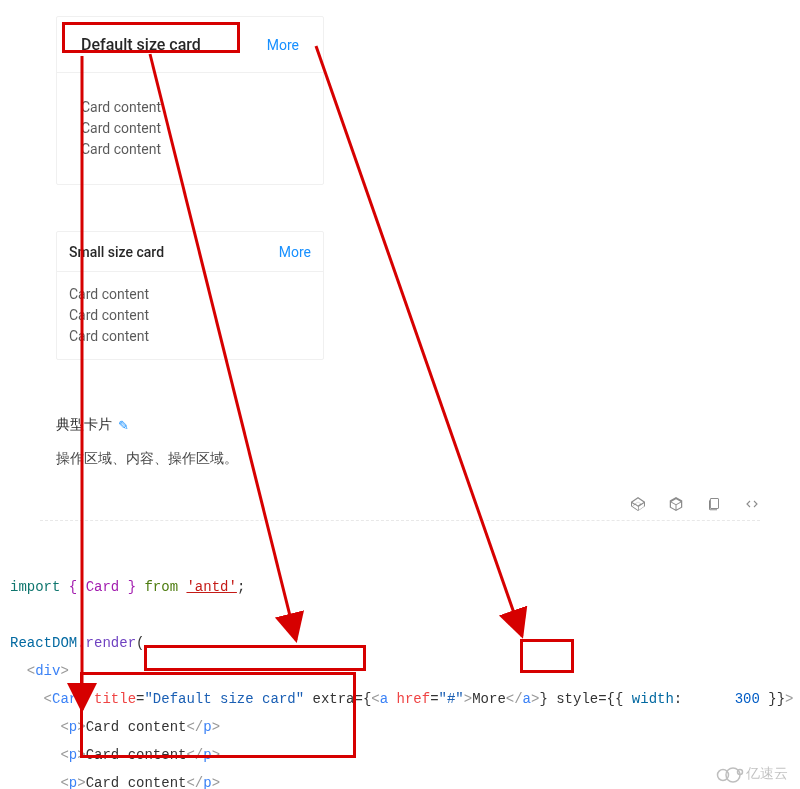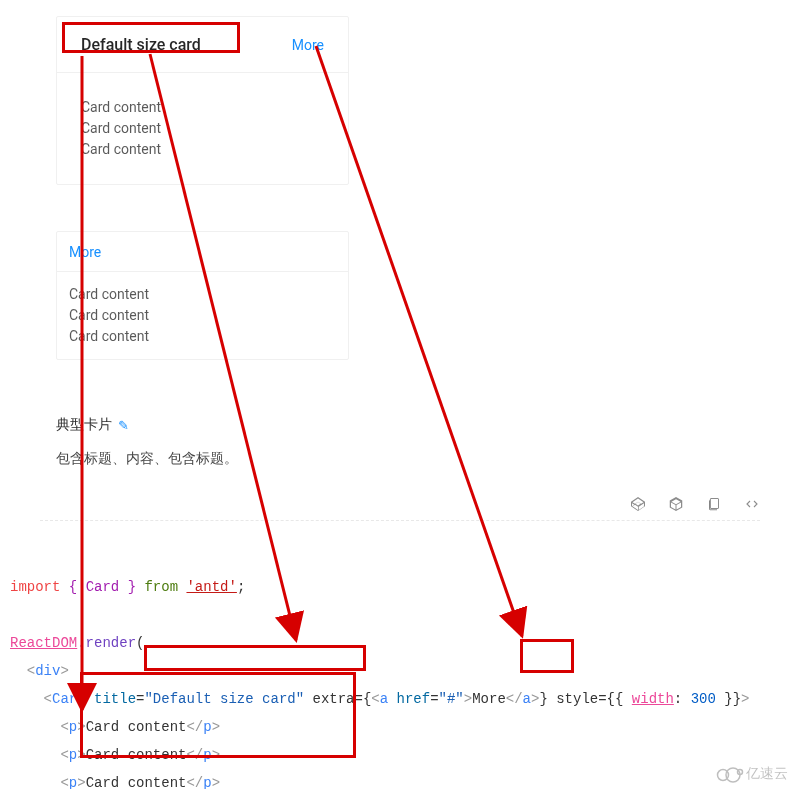--- a/index.html
+++ b/index.html
@@ -10,21 +10,21 @@
       color: rgba(0,0,0,0.85);
       width: 800px;
       height: 789px;
       position: relative;
       overflow: hidden;
     }
     .container {
       padding: 16px 40px 0 56px;
     }
     .card {
-      width: 293px;
+      width: 268px;
       border: 1px solid #f0f0f0;
       border-radius: 2px;
       background: #fff;
       margin-bottom: 16px;
     }
     .card-head {
       display: flex;
       align-items: center;
       padding: 0 24px;
       border-bottom: 1px solid #f0f0f0;
@@ -71,32 +71,32 @@
 
     .code-block {
       font-family: Consolas, Menlo, "Courier New", monospace;
       font-size: 14px;
       line-height: 28px;
       padding: 24px 10px 0 10px;
       white-space: pre;
       color: #333;
       background: #fff;
     }
-    .tok-kw { color: #ef4444; }
+    .tok-kw { color: #0f766e; }
     .tok-punc { color: #333; }
     .tok-br { color: #a21caf; }
     .tok-from { color: #4d7c0f; }
     .tok-str { color: #c41a16; text-decoration: underline; }
     .tok-fn { color: #6f42c1; }
-    .tok-id { color: #ec4899; text-decoration: underline; }
+    .tok-id { color: #0369a1; }
     .tok-tagang { color: #999; }
     .tok-tag { color: #3b82f6; }
-    .tok-attr { color: #0369a1; }
+    .tok-attr { color: #ef4444; }
     .tok-attrval { color: #1a5fb4; }
-    .tok-num { color: #005cc5; }
+    .tok-num { color: #005cc5; margin-left: 44px; }
 
     
     .overlay { position: absolute; inset: 0; pointer-events: none; }
     .redbox { position: absolute; border: 3px solid #d60000; }
     .watermark {
       position: absolute; right: 12px; bottom: 6px;
       color: rgba(0,0,0,0.25); font-size: 14px; display: flex; align-items: center; gap: 0;
       pointer-events: none;
     }
     .watermark svg { opacity: 0.25; }
@@ -115,35 +115,36 @@
       <p>Card content</p>
       <p>Card content</p>
       <p>Card content</p>
     </div>
   </div>
 
   <div class="spacer-cards"></div>
 
   <div class="card">
     <div class="card-head small">
+      <span class="card-title">Small size card</span>
       <a class="card-extra">More</a>
     </div>
     <div class="card-body small">
       <p>Card content</p>
       <p>Card content</p>
       <p>Card content</p>
     </div>
   </div>
 
   <div class="doc-text">
     <div class="doc-title">
       <span>典型卡片</span>
       <span class="edit-link">✎</span>
     </div>
-    <div class="doc-desc">包含标题、内容、包含标题。</div>
+    <div class="doc-desc">操作区域、内容、操作区域。</div>
   </div>
 
   <div class="toolbar">
     <span class="tool-icon">
       <svg viewBox="0 0 1024 1024" width="16" height="16" fill="currentColor">
           <path d="M512 64 64 362v300l448 298 448-298V362L512 64zM512 160l352 234-160 107-192-128-192 128L160 394 512 160zM128 470l144 96-144 96V470zm384 426L160 662l160-107 192 128V896zm0-296L352 494l160-106 160 106-160 106zm48 296V683l192-128 160 107-352 234zm336-234l-144-96 144-96v192z"></path>
         </svg>
     </span>
     <span class="tool-icon">
       <svg viewBox="0 0 1024 1024" width="16" height="16" fill="currentColor">

